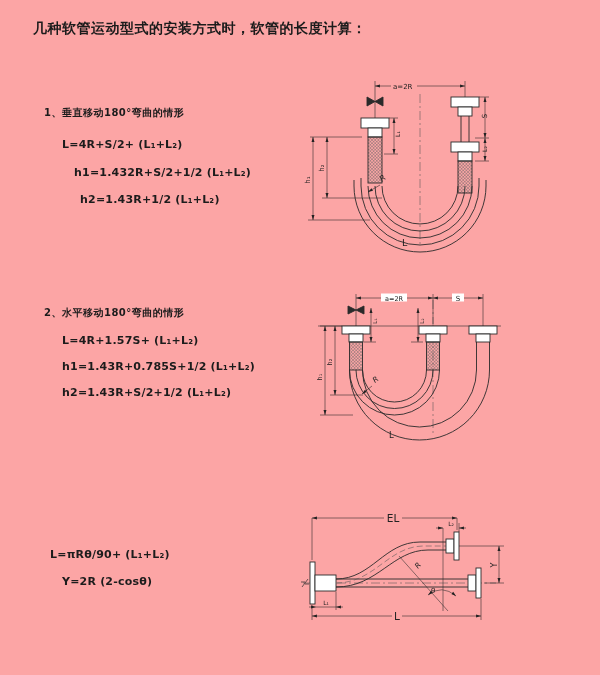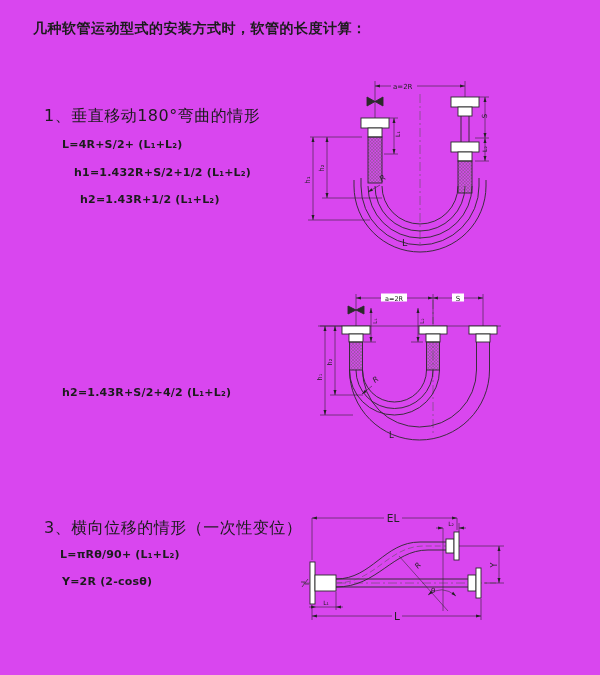--- a/index.html
+++ b/index.html
@@ -1,43 +1,45 @@
 <!DOCTYPE html>
 <html><head>
 <meta charset="utf-8">
 <style>
   html,body{margin:0;padding:0;background:#ffffff;}
   .page{
-    position:relative;width:600px;height:675px;background:#d946ef;
+    position:relative;width:600px;height:675px;background:#fca5a5;
     font-family:"DejaVu Sans","Liberation Sans",sans-serif;color:#1c1c1c;
     overflow:hidden;
   }
   .abs{position:absolute;white-space:nowrap;}
   .doc-title{left:33px;top:20px;font-size:14px;font-weight:700;letter-spacing:.5px;}
-  .sec-heading{font-size:16px;font-weight:400;letter-spacing:.5px;}
+  .sec-heading{font-size:10px;font-weight:700;letter-spacing:.5px;}
   .formula{font-size:11px;font-weight:700;letter-spacing:.2px;}
   svg{position:absolute;overflow:visible;}
   svg text{font-family:"DejaVu Sans","Liberation Sans",sans-serif;fill:#222;}
 </style>
 </head>
 <body>
 
 <div class="page">
 
   <div class="abs doc-title">几种软管运动型式的安装方式时，软管的长度计算：</div>
 
   <div class="abs sec-heading" style="left:44px;top:106px">1、垂直移动180°弯曲的情形</div>
   <div class="abs formula" style="left:62px;top:138px">L=4R+S/2+ (L₁+L₂)</div>
   <div class="abs formula" style="left:74px;top:166px">h1=1.432R+S/2+1/2 (L₁+L₂)</div>
   <div class="abs formula" style="left:80px;top:193px">h2=1.43R+1/2 (L₁+L₂)</div>
 
-  <div class="abs formula" style="left:62px;top:386px">h2=1.43R+S/2+4/2 (L₁+L₂)</div>
-
-  <div class="abs sec-heading" style="left:44px;top:518px">3、横向位移的情形（一次性变位）</div>
-  <div class="abs formula" style="left:60px;top:548px">L=πRθ/90+ (L₁+L₂)</div>
+  <div class="abs sec-heading" style="left:44px;top:306px">2、水平移动180°弯曲的情形</div>
+  <div class="abs formula" style="left:62px;top:334px">L=4R+1.57S+ (L₁+L₂)</div>
+  <div class="abs formula" style="left:62px;top:360px">h1=1.43R+0.785S+1/2 (L₁+L₂)</div>
+  <div class="abs formula" style="left:62px;top:386px">h2=1.43R+S/2+1/2 (L₁+L₂)</div>
+
+  <div class="abs formula" style="left:50px;top:548px">L=πRθ/90+ (L₁+L₂)</div>
   <div class="abs formula" style="left:62px;top:575px">Y=2R (2-cosθ)</div>
 
   <svg style="left:300px;top:68px" width="200" height="192" viewBox="0 0 200 192">
     <defs>
       <marker id="ar1" viewBox="0 0 8 6" refX="8" refY="3" markerWidth="9" markerHeight="7" orient="auto-start-reverse">
         <path d="M0,0.6 L8,3 L0,5.4 Z" fill="#222"></path>
       </marker>
       <pattern id="br1" width="3.2" height="3.2" patternUnits="userSpaceOnUse">
         <path d="M0,3.2 L3.2,0 M0,0 L3.2,3.2" stroke="#666" stroke-width="0.45"></path>
       </pattern>

